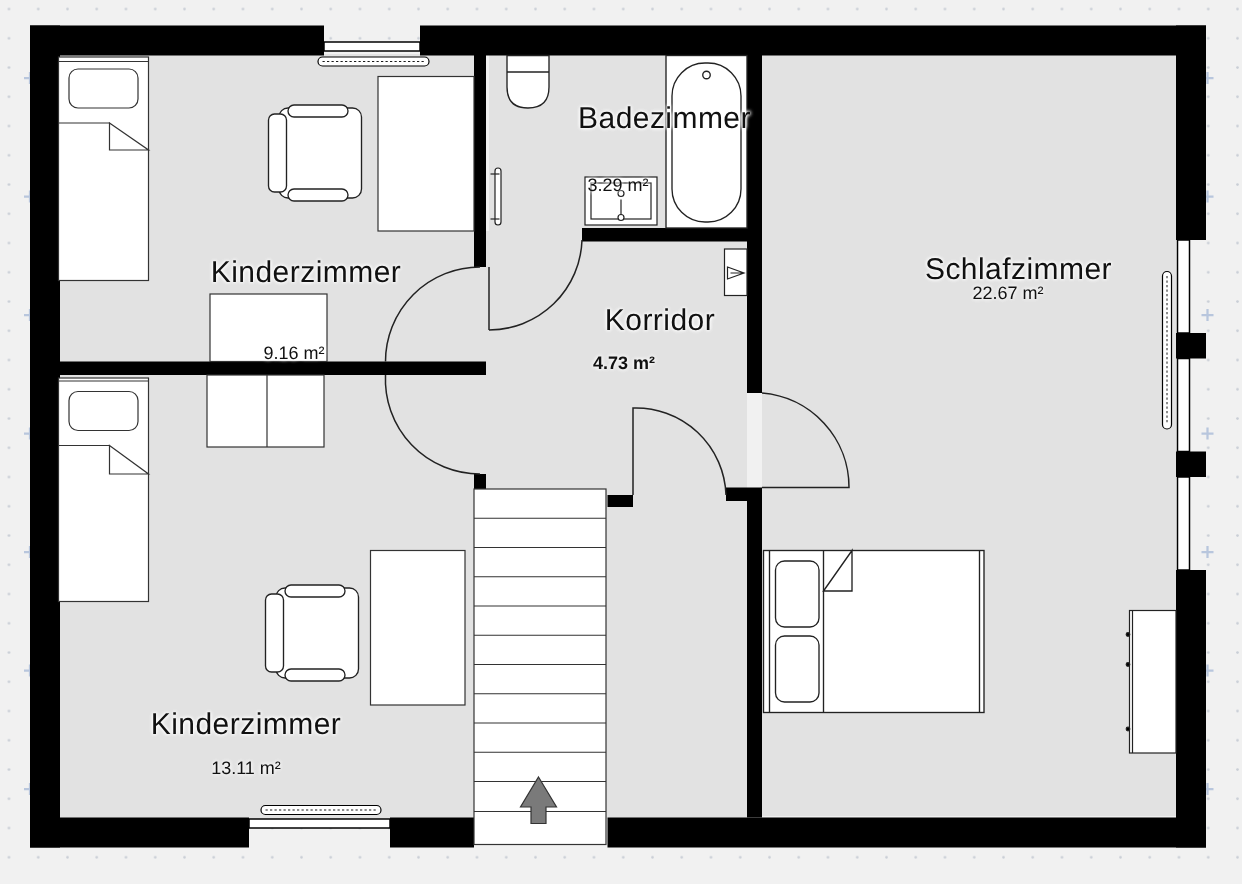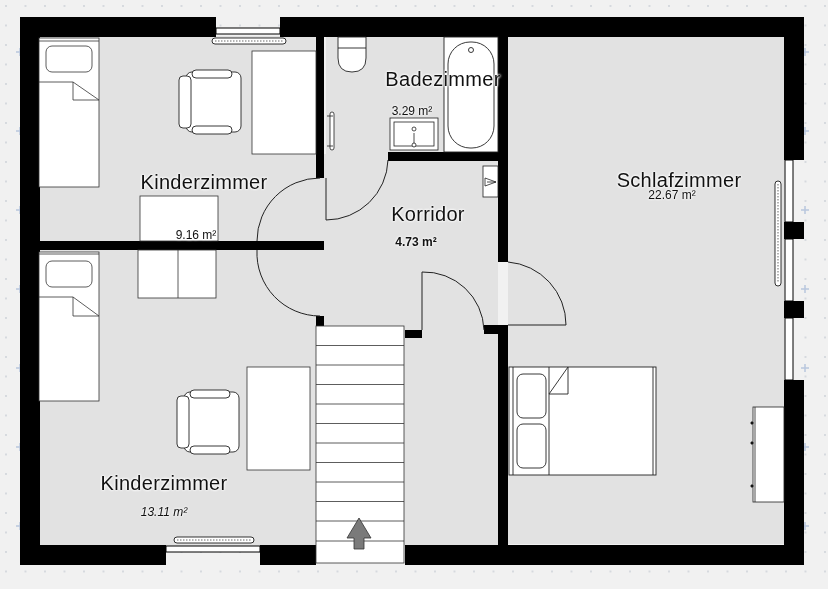--- a/index.html
+++ b/index.html
@@ -179,26 +179,26 @@
     <circle cx="752" cy="486" r="1.2" fill="#000"></circle>
   </g>
 </svg>
 
 <div>
   <div class="lbl room-name" style="left:204px;top:171px;">Kinderzimmer</div>
   <div class="lbl room-area" style="left:196px;top:203px;margin-top:25px;">9.16 m²</div>
 </div>
 <div>
   <div class="lbl room-name" style="left:411px;top:68px;margin-left:32px;">Badezimmer</div>
-  <div class="lbl room-area" style="left:412px;top:104px;text-align:center;">3.29 m²</div>
-</div>
-<div>
-  <div class="lbl room-name" style="left:428px;top:203px;text-align:right;">Korridor</div>
+  <div class="lbl room-area" style="left:412px;top:116px;text-align:center;">3.29 m²</div>
+</div>
+<div>
+  <div class="lbl room-name" style="left:440px;top:203px;text-align:right;">Korridor</div>
   <div class="lbl room-area" style="left:416px;top:235px;font-weight:bold;">4.73 m²</div>
 </div>
 <div>
   <div class="lbl room-name" style="left:651px;top:169px;margin-left:28px;">Schlafzimmer</div>
   <div class="lbl room-area" style="left:672px;top:188px;">22.67 m²</div>
 </div>
 <div>
   <div class="lbl room-name" style="left:164px;top:472px;">Kinderzimmer</div>
-  <div class="lbl room-area" style="left:164px;top:505px;font-style:italic;">13.11 m²</div>
+  <div class="lbl room-area" style="left:164px;top:505px;">13.11 m²</div>
 </div>
 
 </body></html>

